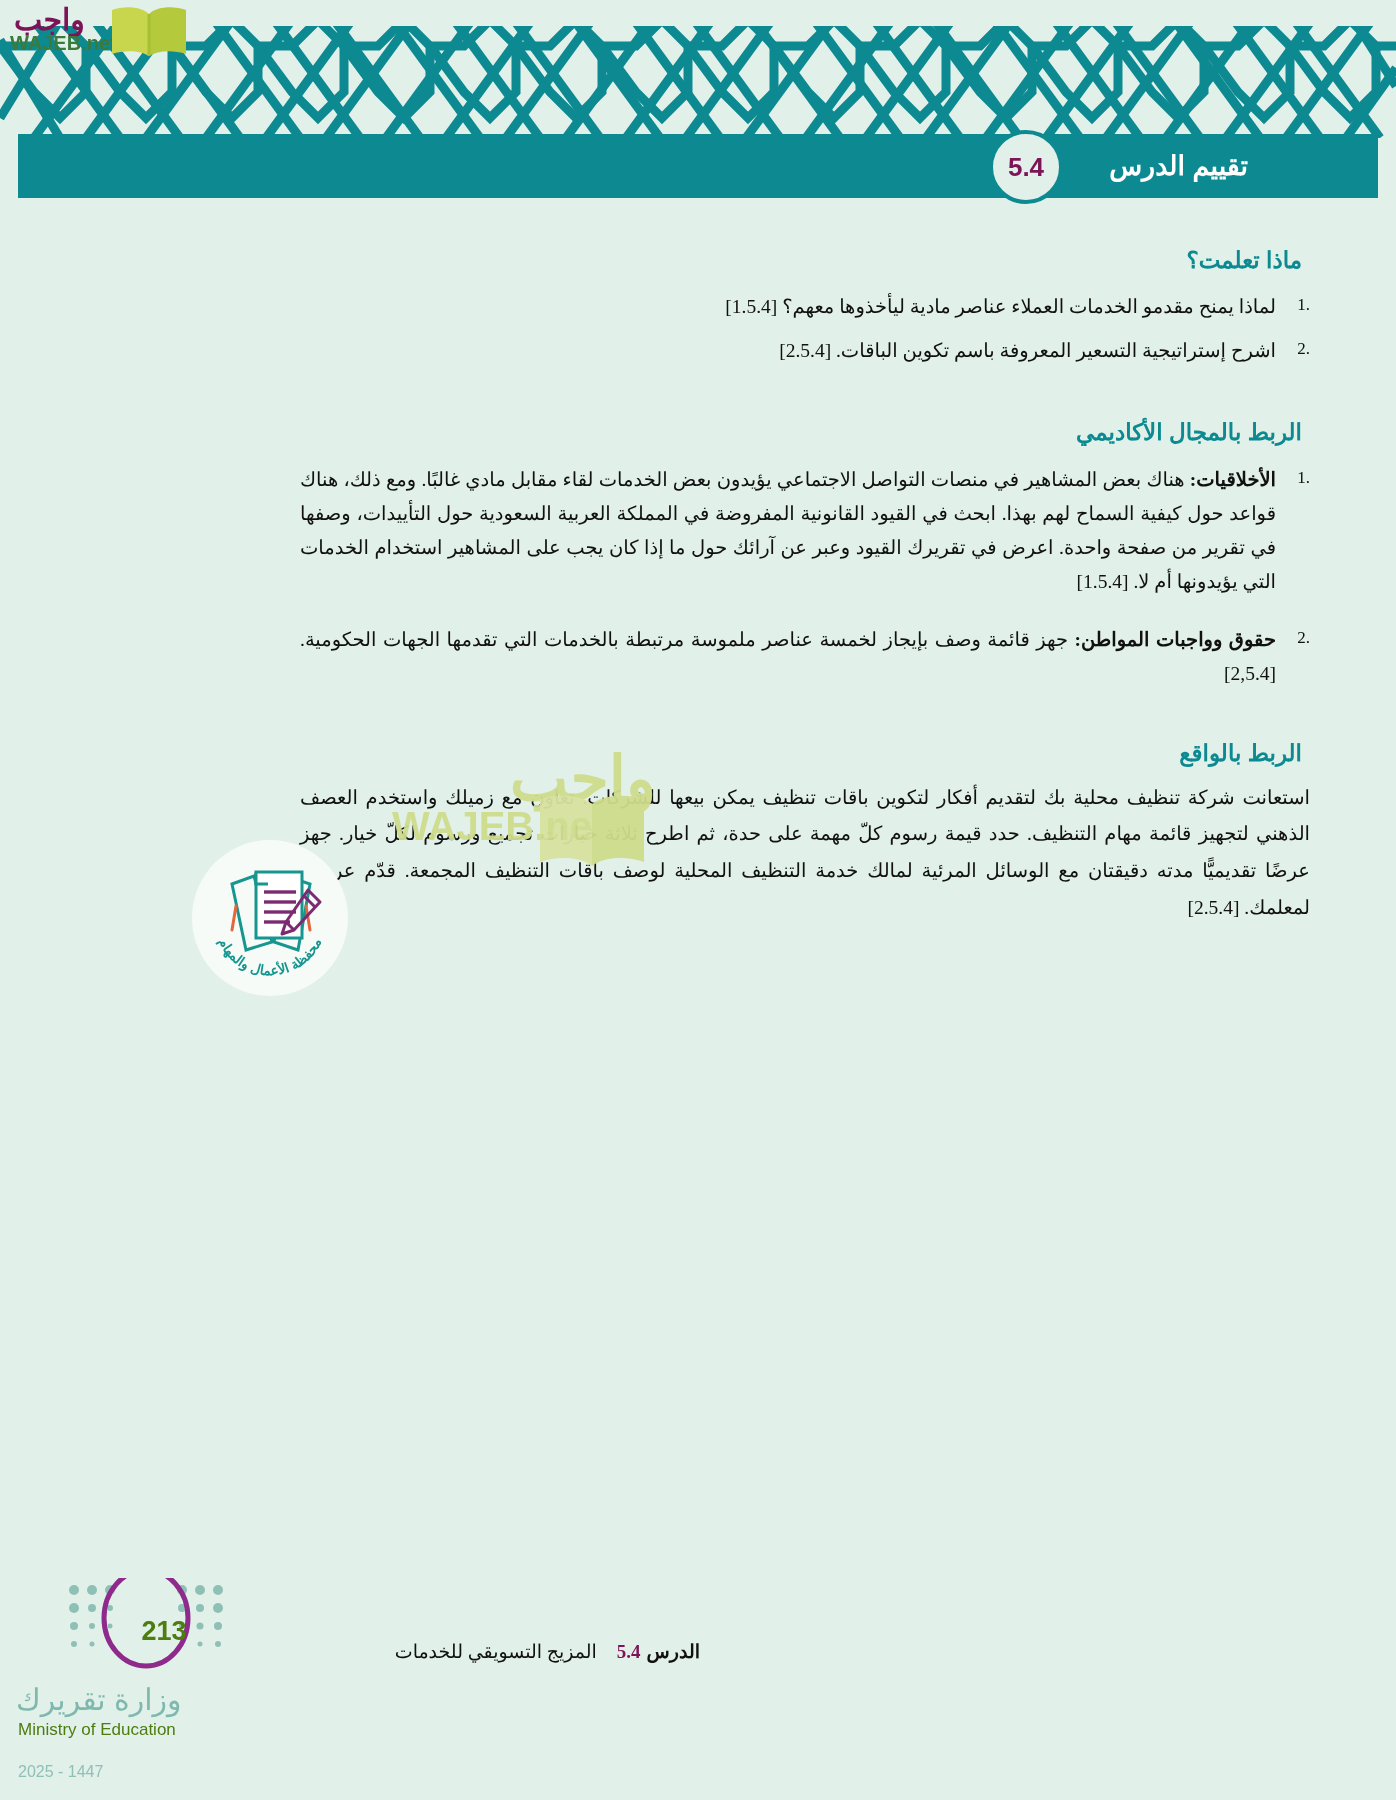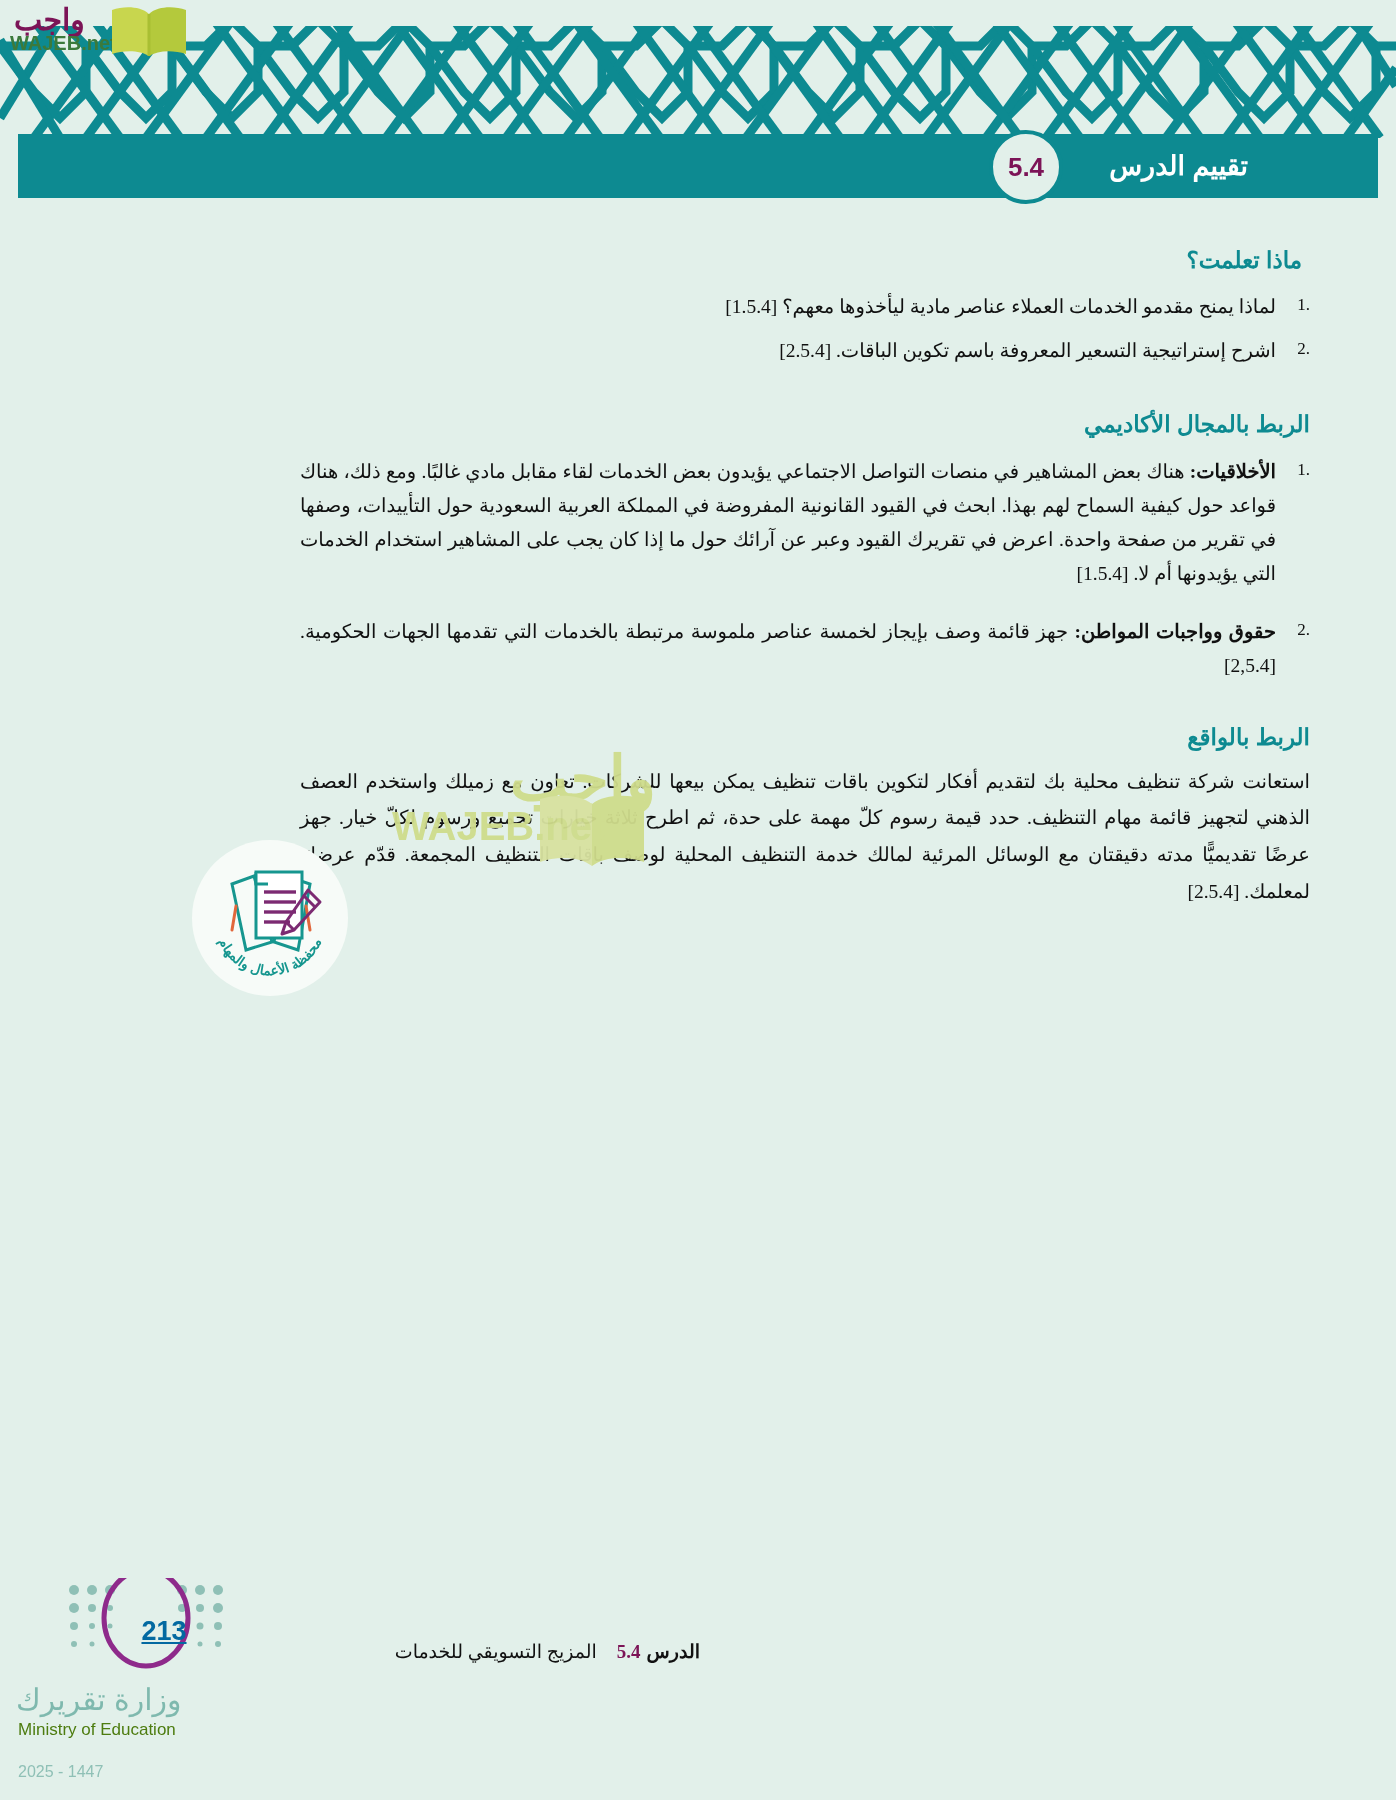--- a/index.html
+++ b/index.html
@@ -88,21 +88,21 @@
 
   h2.section-heading {
     margin: 8px;
     color: #0d8a91;
     font-size: 23px;
     font-weight: bold;
     font-family: "Liberation Sans", sans-serif;
     line-height: 1.4;
   }
   h2.sub-heading {
-    margin: 0;
+    margin: 8px;
     color: #0d8a91;
     font-size: 23px;
     font-weight: bold;
     line-height: 1.4;
   }
 
   ol.qlist {
     margin: 14px 0 0 0;
     padding: 0;
     list-style: none;
@@ -243,23 +243,22 @@
     top: 1595px;
     width: 72px;
     height: 72px;
     display: flex;
     align-items: center;
     justify-content: center;
   }
   .footer-pagenum span {
     font-size: 27px;
     font-weight: bold;
-    color: #0369a1;
-    direction: ltr;
-    text-decoration: underline;
+    color: #4d7c0f;
+    direction: ltr;
   }
   .moe-ar {
     position: absolute;
     left: 16px;
     top: 1682px;
     font-size: 30px;
     color: #7fb9ae;
     direction: rtl;
     letter-spacing: 1px;
     font-weight: normal;

